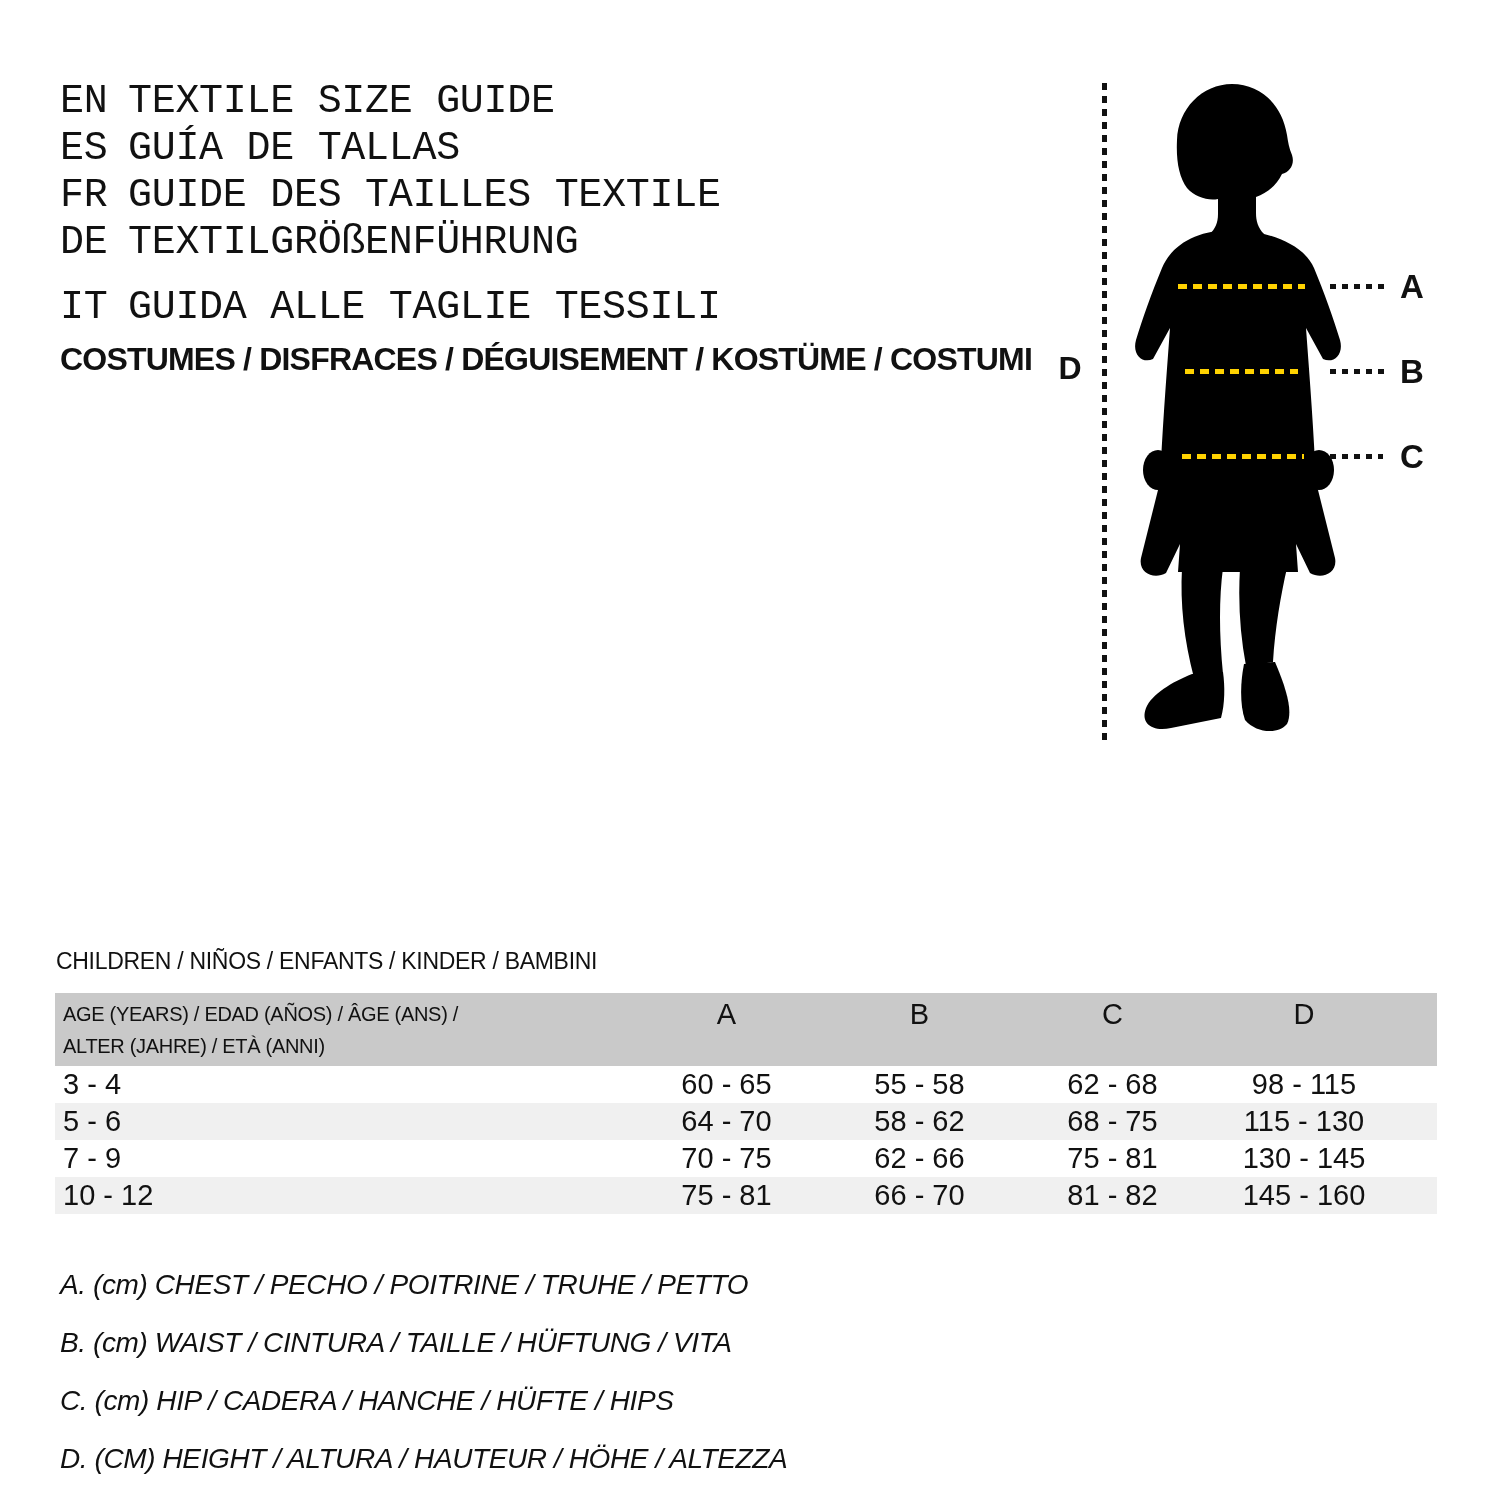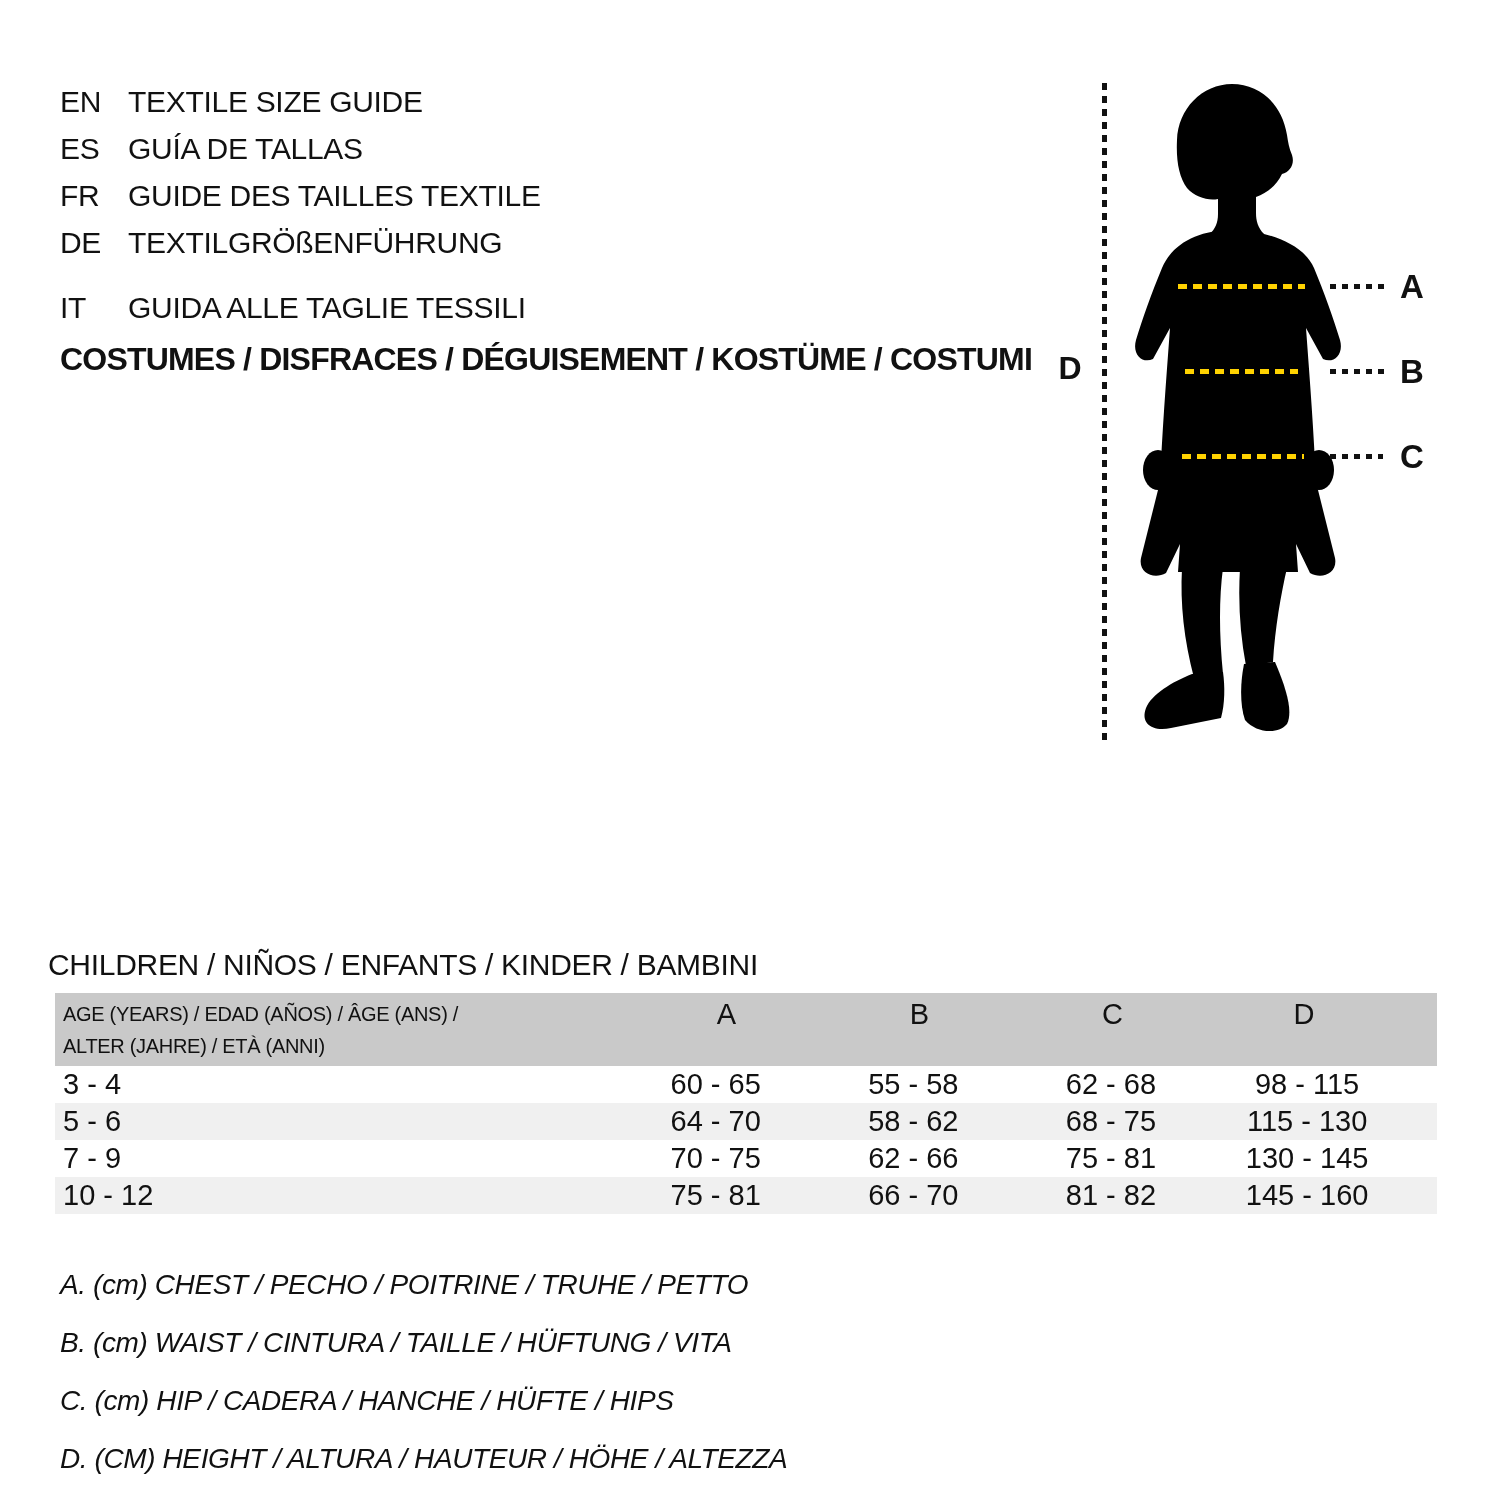--- a/index.html
+++ b/index.html
@@ -14,21 +14,21 @@
     width: 1501px; height: 1500px;
     background: #ffffff;
     position: relative;
     font-family: "Liberation Sans", sans-serif;
     color: var(--ink);
     overflow: hidden;
   }
   .abs { position: absolute; }
 
   
-  .lang-row { left: 60px; height: 34px; line-height: 34px; font-size: 30px; letter-spacing: -0.3px; white-space: nowrap; }
+  .lang-row { left: 60px; height: 34px; line-height: 34px; font-size: 40px; letter-spacing: -0.3px; white-space: nowrap; font-family: Liberation Mono, monospace; }
   .lang-code { display: inline-block; width: 68px; }
   .category-title {
     left: 60px; top: 341px;
     font-size: 32px; font-weight: bold; letter-spacing: -0.8px;
     white-space: nowrap;
   }
 
   
   .v-dotted {
     left: 1102px; top: 83px; width: 5px; height: 660px;
@@ -40,30 +40,30 @@
     height: 5px;
     background: repeating-linear-gradient(90deg, var(--accent_yellow) 0 9px, transparent 9px 15px);
   }
   .dash-black {
     height: 5px;
     background: repeating-linear-gradient(90deg, var(--ink) 0 6px, transparent 6px 12px);
   }
   .measure-letter { width: 40px; text-align: center; font-size: 33px; font-weight: bold; line-height: 38px; }
 
   
-  .children-title { left: 48px; top: 948px; font-size: 30px; letter-spacing: -0.3px; white-space: nowrap; }
+  .children-title { left: 56px; top: 948px; font-size: 23px; letter-spacing: -0.3px; white-space: nowrap; }
   .size-table { left: 55px; top: 993px; width: 1382px; font-size: 29px; }
   .tr { display: flex; width: 100%; }
   .thead { background: var(--table_header_bg); height: 73px; padding-top: 5px; }
   .c-age { width: 575px; padding-left: 8px; text-align: left; }
   .c-val { width: 193px; text-align: center; }
   .c-val-d { width: 228px; text-align: center; padding-right: 38px; }
   .thead .hline { line-height: 32px; font-size: 20px; letter-spacing: -0.3px; white-space: nowrap; }
   .thead .c-val, .thead .c-val-d { line-height: 32px; font-size: 29px; }
-  .trow { height: 37px; line-height: 37px; gap: 11px; }
+  .trow { height: 37px; line-height: 37px; }
   .trow.alt { background: var(--table_row_alt_bg); }
 
   
   .legend-line { left: 60px; font-size: 28px; letter-spacing: -0.4px; line-height: 34px; white-space: nowrap; font-style: italic; }
 </style>
 </head>
 <body>
 
 <div class="abs lang-row" style="top:85px">
   <span class="lang-code">EN</span><span>TEXTILE SIZE GUIDE</span>

